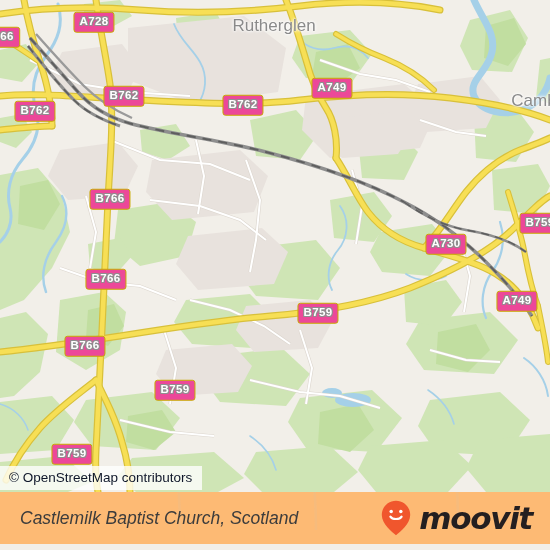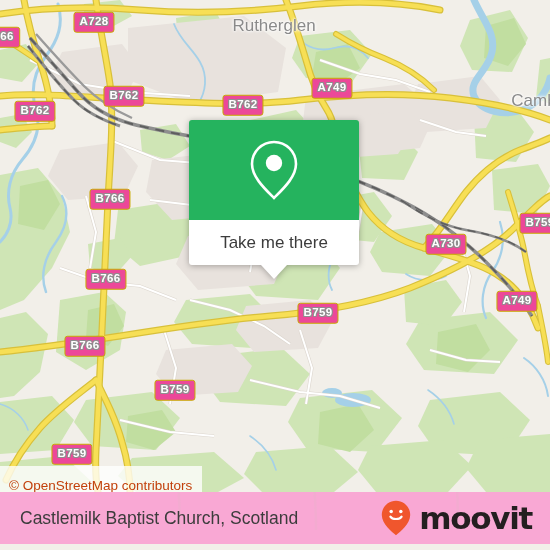--- a/index.html
+++ b/index.html
@@ -88,34 +88,35 @@
     border-left: 13px solid transparent;
     border-right: 13px solid transparent;
     border-top: 14px solid #ffffff;
   }
 
   
   #attribution {
     position: absolute;
     left: 0; top: 466px;
     background: rgba(255,255,255,0.78);
-    color: #c2410c;
+    color: #0f172a;
     font-size: 13.5px;
-    padding: 12px 10px 5px 9px;
+    padding: 4px 10px 5px 9px;
     font-family: "Liberation Sans", sans-serif;
     white-space: nowrap;
   }
 
   
   #footer {
     position: absolute;
     left: 0; top: 492px;
     width: 550px; height: 52px;
-    background: #f9a8d4;
+    background: #fdba74;
     overflow: hidden;
+    font-style: italic;
   }
   #footer-watermark {
     position: absolute; left: 0; top: -492px;
     opacity: 0.12;
     pointer-events: none;
   }
   #footer-inner {
     position: relative;
     width: 100%; height: 100%;
     display: flex;
@@ -371,32 +372,20 @@
     <div class="shield" style="left:110px; top:199px;">B766</div>
     <div class="shield" style="left:106px; top:279px;">B766</div>
     <div class="shield" style="left:540px; top:223px;">B759</div>
     <div class="shield" style="left:446px; top:244px;">A730</div>
     <div class="shield" style="left:517px; top:301px;">A749</div>
     <div class="shield" style="left:318px; top:313px;">B759</div>
     <div class="shield" style="left:85px;  top:346px;">B766</div>
     <div class="shield" style="left:175px; top:390px;">B759</div>
     <div class="shield" style="left:72px;  top:454px;">B759</div>
 
-    <div id="popup">
-      <div id="popup-green">
-        <svg width="52" height="62" viewBox="0 0 52 62">
-          <path d="M26 3 C13.8 3 4 12.8 4 25 C4 38 17 50 26 59 C35 50 48 38 48 25 C48 12.8 38.2 3 26 3 Z" fill="none" stroke="#ffffff" stroke-width="2.6"></path>
-          <circle cx="26" cy="24" r="8.2" fill="#ffffff"></circle>
-        </svg>
-      </div>
-      <div id="popup-white">
-        <span id="popup-cta">Take me there</span>
-      </div>
-      <div id="popup-tail"></div>
-    </div>
 
     <div id="attribution">© OpenStreetMap contributors</div>
   </div>
 
   <div id="footer">
     <svg id="footer-watermark" width="550" height="550" viewBox="0 0 550 550">
       <g stroke="#c9c3bb" fill="none" stroke-width="2.6">
         <path d="M0,352 C40,348 80,342 120,336 C170,328 220,320 270,316
                  C320,312 368,304 410,288 C450,272 490,252 514,228"></path>
         <path d="M96,380 C106,400 116,420 122,442 C128,462 130,478 130,492"></path>

